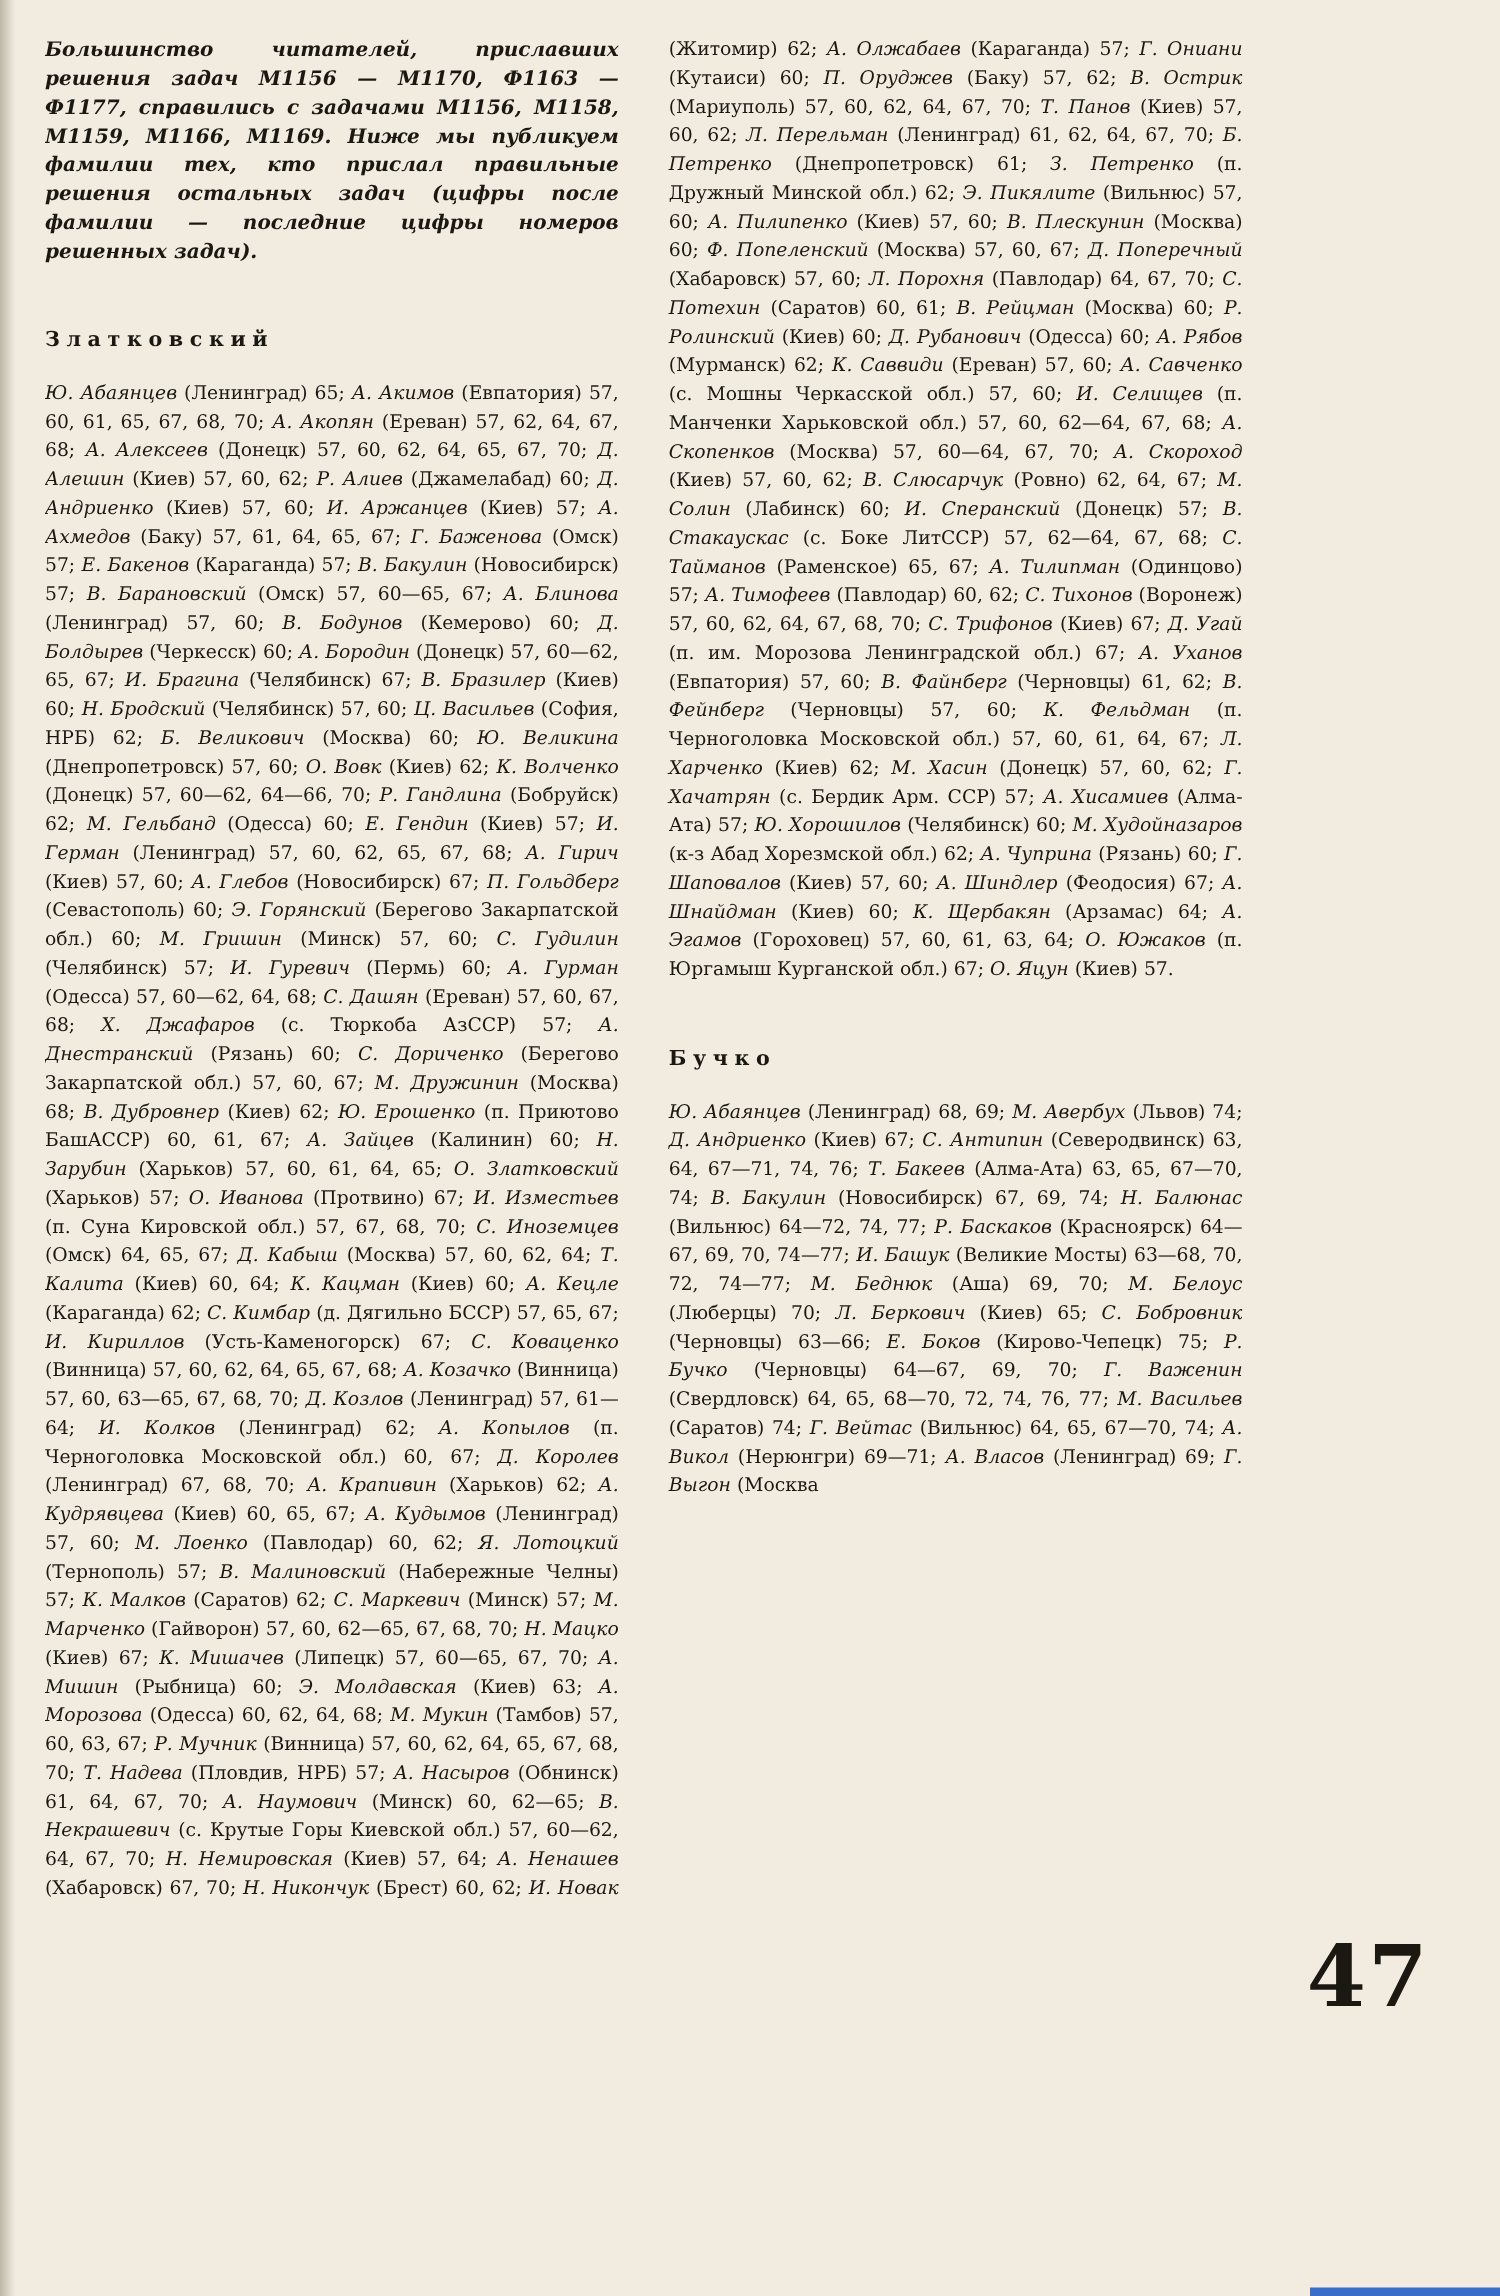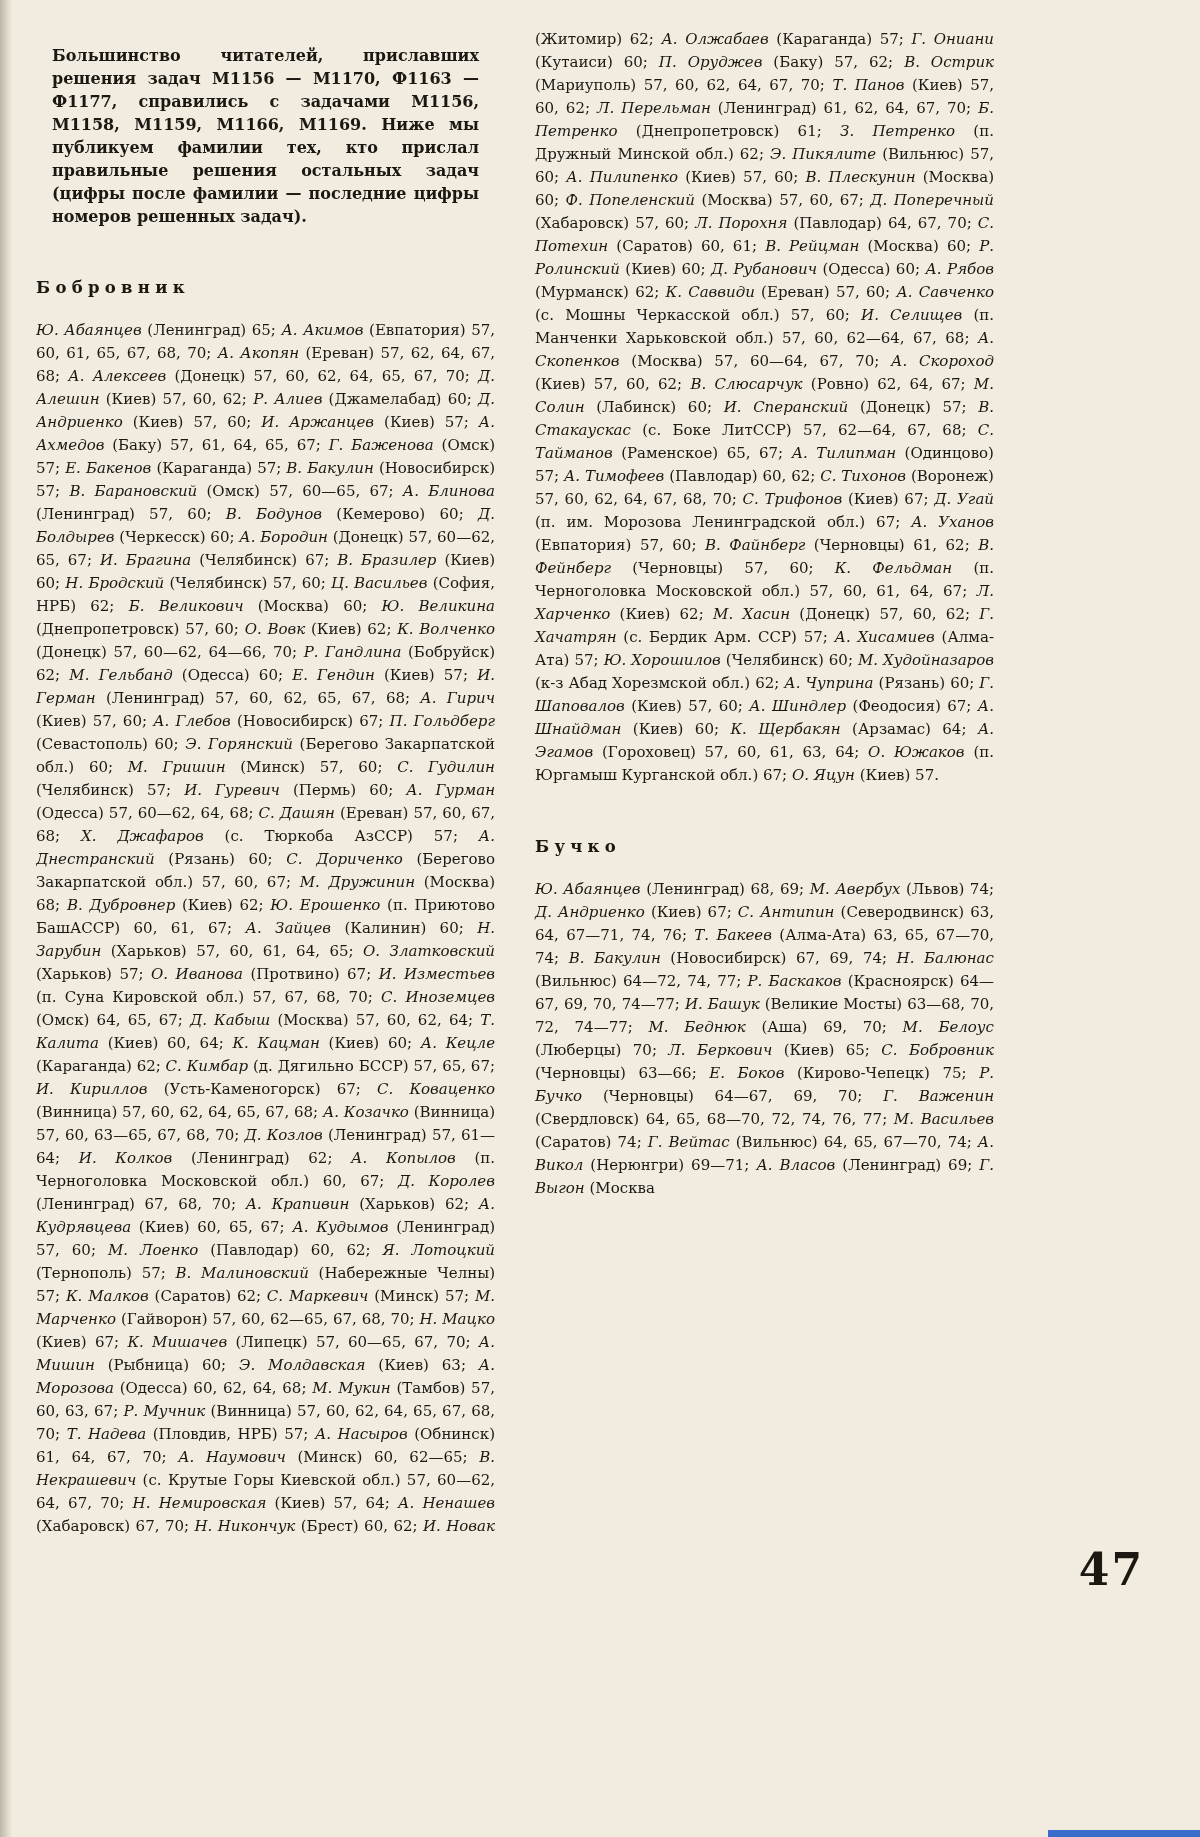--- a/index.html
+++ b/index.html
@@ -29,59 +29,59 @@
     column-fill: auto;
     overflow: hidden;
     text-align: justify;
   }
   .title {
     font-size: 20px; line-height: 26px; font-weight: bold;
     margin: 0 0 22px 0;
     text-align: justify;
   }
   .intro {
-    font-weight: bold;
+    font-style: italic; font-weight: bold;
     font-size: 16px; line-height: 23px;
-    margin: 16px;
+    margin: 0;
   }
   .section-heading {
     font-size: 16.5px; font-weight: bold;
     letter-spacing: 0.32em;
     margin: 50px 0 22px 0;
     text-align: left;
     break-inside: avoid;
   }
   .entries {
     margin: 0;
     font-size: 15px; line-height: 23px;
   }
   .entry .nm { font-style: italic; }
   .entry .nums { font-weight: normal; }
   .pagenum {
     position: absolute;
     top: 1548px; right: 56px;
-    font-size: 44px; line-height: 1;
+    font-size: 68px; line-height: 1;
     font-weight: bold;
     letter-spacing: 2px;
     text-align: right;
   }
   .bottom-rule {
     position: absolute; right: 0; bottom: 0;
     width: 152px; height: 7px;
     background: var(--rule, #3a6cc9);
   }
 </style>
 </head>
 <body>
 
 <div class="page">
   <div class="flow" id="flow">
     <p class="intro">Большинство читателей, приславших решения задач М1156 — М1170, Ф1163 — Ф1177, справились с задачами М1156, М1158, М1159, М1166, М1169. Ниже мы публикуем фамилии тех, кто прислал правильные решения остальных задач (цифры после фамилии — последние цифры номеров решенных задач).</p>
 
-  <h2 class="section-heading">Бобровник</h2>
+  <h2 class="section-heading">Златковский</h2>
       <p class="entries"><span class="entry"><i class="nm">Ю. Абаянцев</i> (Ленинград) <span class="nums">65</span>; </span><span class="entry"><i class="nm">А. Акимов</i> (Евпатория) <span class="nums">57, 60, 61, 65, 67, 68, 70</span>; </span><span class="entry"><i class="nm">А. Акопян</i> (Ереван) <span class="nums">57, 62, 64, 67, 68</span>; </span><span class="entry"><i class="nm">А. Алексеев</i> (Донецк) <span class="nums">57, 60, 62, 64, 65, 67, 70</span>; </span><span class="entry"><i class="nm">Д. Алешин</i> (Киев) <span class="nums">57, 60, 62</span>; </span><span class="entry"><i class="nm">Р. Алиев</i> (Джамелабад) <span class="nums">60</span>; </span><span class="entry"><i class="nm">Д. Андриенко</i> (Киев) <span class="nums">57, 60</span>; </span><span class="entry"><i class="nm">И. Аржанцев</i> (Киев) <span class="nums">57</span>; </span><span class="entry"><i class="nm">А. Ахмедов</i> (Баку) <span class="nums">57, 61, 64, 65, 67</span>; </span><span class="entry"><i class="nm">Г. Баженова</i> (Омск) <span class="nums">57</span>; </span><span class="entry"><i class="nm">Е. Бакенов</i> (Караганда) <span class="nums">57</span>; </span><span class="entry"><i class="nm">В. Бакулин</i> (Новосибирск) <span class="nums">57</span>; </span><span class="entry"><i class="nm">В. Барановский</i> (Омск) <span class="nums">57, 60—65, 67</span>; </span><span class="entry"><i class="nm">А. Блинова</i> (Ленинград) <span class="nums">57, 60</span>; </span><span class="entry"><i class="nm">В. Бодунов</i> (Кемерово) <span class="nums">60</span>; </span><span class="entry"><i class="nm">Д. Болдырев</i> (Черкесск) <span class="nums">60</span>; </span><span class="entry"><i class="nm">А. Бородин</i> (Донецк) <span class="nums">57, 60—62, 65, 67</span>; </span><span class="entry"><i class="nm">И. Брагина</i> (Челябинск) <span class="nums">67</span>; </span><span class="entry"><i class="nm">В. Бразилер</i> (Киев) <span class="nums">60</span>; </span><span class="entry"><i class="nm">Н. Бродский</i> (Челябинск) <span class="nums">57, 60</span>; </span><span class="entry"><i class="nm">Ц. Васильев</i> (София, НРБ) <span class="nums">62</span>; </span><span class="entry"><i class="nm">Б. Великович</i> (Москва) <span class="nums">60</span>; </span><span class="entry"><i class="nm">Ю. Великина</i> (Днепропетровск) <span class="nums">57, 60</span>; </span><span class="entry"><i class="nm">О. Вовк</i> (Киев) <span class="nums">62</span>; </span><span class="entry"><i class="nm">К. Волченко</i> (Донецк) <span class="nums">57, 60—62, 64—66, 70</span>; </span><span class="entry"><i class="nm">Р. Гандлина</i> (Бобруйск) <span class="nums">62</span>; </span><span class="entry"><i class="nm">М. Гельбанд</i> (Одесса) <span class="nums">60</span>; </span><span class="entry"><i class="nm">Е. Гендин</i> (Киев) <span class="nums">57</span>; </span><span class="entry"><i class="nm">И. Герман</i> (Ленинград) <span class="nums">57, 60, 62, 65, 67, 68</span>; </span><span class="entry"><i class="nm">А. Гирич</i> (Киев) <span class="nums">57, 60</span>; </span><span class="entry"><i class="nm">А. Глебов</i> (Новосибирск) <span class="nums">67</span>; </span><span class="entry"><i class="nm">П. Гольдберг</i> (Севастополь) <span class="nums">60</span>; </span><span class="entry"><i class="nm">Э. Горянский</i> (Берегово Закарпатской обл.) <span class="nums">60</span>; </span><span class="entry"><i class="nm">М. Гришин</i> (Минск) <span class="nums">57, 60</span>; </span><span class="entry"><i class="nm">С. Гудилин</i> (Челябинск) <span class="nums">57</span>; </span><span class="entry"><i class="nm">И. Гуревич</i> (Пермь) <span class="nums">60</span>; </span><span class="entry"><i class="nm">А. Гурман</i> (Одесса) <span class="nums">57, 60—62, 64, 68</span>; </span><span class="entry"><i class="nm">С. Дашян</i> (Ереван) <span class="nums">57, 60, 67, 68</span>; </span><span class="entry"><i class="nm">Х. Джафаров</i> (с. Тюркоба АзССР) <span class="nums">57</span>; </span><span class="entry"><i class="nm">А. Днестранский</i> (Рязань) <span class="nums">60</span>; </span><span class="entry"><i class="nm">С. Дориченко</i> (Берегово Закарпатской обл.) <span class="nums">57, 60, 67</span>; </span><span class="entry"><i class="nm">М. Дружинин</i> (Москва) <span class="nums">68</span>; </span><span class="entry"><i class="nm">В. Дубровнер</i> (Киев) <span class="nums">62</span>; </span><span class="entry"><i class="nm">Ю. Ерошенко</i> (п. Приютово БашАССР) <span class="nums">60, 61, 67</span>; </span><span class="entry"><i class="nm">А. Зайцев</i> (Калинин) <span class="nums">60</span>; </span><span class="entry"><i class="nm">Н. Зарубин</i> (Харьков) <span class="nums">57, 60, 61, 64, 65</span>; </span><span class="entry"><i class="nm">О. Златковский</i> (Харьков) <span class="nums">57</span>; </span><span class="entry"><i class="nm">О. Иванова</i> (Протвино) <span class="nums">67</span>; </span><span class="entry"><i class="nm">И. Изместьев</i> (п. Суна Кировской обл.) <span class="nums">57, 67, 68, 70</span>; </span><span class="entry"><i class="nm">С. Иноземцев</i> (Омск) <span class="nums">64, 65, 67</span>; </span><span class="entry"><i class="nm">Д. Кабыш</i> (Москва) <span class="nums">57, 60, 62, 64</span>; </span><span class="entry"><i class="nm">Т. Калита</i> (Киев) <span class="nums">60, 64</span>; </span><span class="entry"><i class="nm">К. Кацман</i> (Киев) <span class="nums">60</span>; </span><span class="entry"><i class="nm">А. Кецле</i> (Караганда) <span class="nums">62</span>; </span><span class="entry"><i class="nm">С. Кимбар</i> (д. Дягильно БССР) <span class="nums">57, 65, 67</span>; </span><span class="entry"><i class="nm">И. Кириллов</i> (Усть-Каменогорск) <span class="nums">67</span>; </span><span class="entry"><i class="nm">С. Коваценко</i> (Винница) <span class="nums">57, 60, 62, 64, 65, 67, 68</span>; </span><span class="entry"><i class="nm">А. Козачко</i> (Винница) <span class="nums">57, 60, 63—65, 67, 68, 70</span>; </span><span class="entry"><i class="nm">Д. Козлов</i> (Ленинград) <span class="nums">57, 61—64</span>; </span><span class="entry"><i class="nm">И. Колков</i> (Ленинград) <span class="nums">62</span>; </span><span class="entry"><i class="nm">А. Копылов</i> (п. Черноголовка Московской обл.) <span class="nums">60, 67</span>; </span><span class="entry"><i class="nm">Д. Королев</i> (Ленинград) <span class="nums">67, 68, 70</span>; </span><span class="entry"><i class="nm">А. Крапивин</i> (Харьков) <span class="nums">62</span>; </span><span class="entry"><i class="nm">А. Кудрявцева</i> (Киев) <span class="nums">60, 65, 67</span>; </span><span class="entry"><i class="nm">А. Кудымов</i> (Ленинград) <span class="nums">57, 60</span>; </span><span class="entry"><i class="nm">М. Лоенко</i> (Павлодар) <span class="nums">60, 62</span>; </span><span class="entry"><i class="nm">Я. Лотоцкий</i> (Тернополь) <span class="nums">57</span>; </span><span class="entry"><i class="nm">В. Малиновский</i> (Набережные Челны) <span class="nums">57</span>; </span><span class="entry"><i class="nm">К. Малков</i> (Саратов) <span class="nums">62</span>; </span><span class="entry"><i class="nm">С. Маркевич</i> (Минск) <span class="nums">57</span>; </span><span class="entry"><i class="nm">М. Марченко</i> (Гайворон) <span class="nums">57, 60, 62—65, 67, 68, 70</span>; </span><span class="entry"><i class="nm">Н. Мацко</i> (Киев) <span class="nums">67</span>; </span><span class="entry"><i class="nm">К. Мишачев</i> (Липецк) <span class="nums">57, 60—65, 67, 70</span>; </span><span class="entry"><i class="nm">А. Мишин</i> (Рыбница) <span class="nums">60</span>; </span><span class="entry"><i class="nm">Э. Молдавская</i> (Киев) <span class="nums">63</span>; </span><span class="entry"><i class="nm">А. Морозова</i> (Одесса) <span class="nums">60, 62, 64, 68</span>; </span><span class="entry"><i class="nm">М. Мукин</i> (Тамбов) <span class="nums">57, 60, 63, 67</span>; </span><span class="entry"><i class="nm">Р. Мучник</i> (Винница) <span class="nums">57, 60, 62, 64, 65, 67, 68, 70</span>; </span><span class="entry"><i class="nm">Т. Надева</i> (Пловдив, НРБ) <span class="nums">57</span>; </span><span class="entry"><i class="nm">А. Насыров</i> (Обнинск) <span class="nums">61, 64, 67, 70</span>; </span><span class="entry"><i class="nm">А. Наумович</i> (Минск) <span class="nums">60, 62—65</span>; </span><span class="entry"><i class="nm">В. Некрашевич</i> (с. Крутые Горы Киевской обл.) <span class="nums">57, 60—62, 64, 67, 70</span>; </span><span class="entry"><i class="nm">Н. Немировская</i> (Киев) <span class="nums">57, 64</span>; </span><span class="entry"><i class="nm">А. Ненашев</i> (Хабаровск) <span class="nums">67, 70</span>; </span><span class="entry"><i class="nm">Н. Никончук</i> (Брест) <span class="nums">60, 62</span>; </span><span class="entry"><i class="nm">И. Новак</i> (Житомир) <span class="nums">62</span>; </span><span class="entry"><i class="nm">А. Олжабаев</i> (Караганда) <span class="nums">57</span>; </span><span class="entry"><i class="nm">Г. Ониани</i> (Кутаиси) <span class="nums">60</span>; </span><span class="entry"><i class="nm">П. Оруджев</i> (Баку) <span class="nums">57, 62</span>; </span><span class="entry"><i class="nm">В. Острик</i> (Мариуполь) <span class="nums">57, 60, 62, 64, 67, 70</span>; </span><span class="entry"><i class="nm">Т. Панов</i> (Киев) <span class="nums">57, 60, 62</span>; </span><span class="entry"><i class="nm">Л. Перельман</i> (Ленинград) <span class="nums">61, 62, 64, 67, 70</span>; </span><span class="entry"><i class="nm">Б. Петренко</i> (Днепропетровск) <span class="nums">61</span>; </span><span class="entry"><i class="nm">З. Петренко</i> (п. Дружный Минской обл.) <span class="nums">62</span>; </span><span class="entry"><i class="nm">Э. Пикялите</i> (Вильнюс) <span class="nums">57, 60</span>; </span><span class="entry"><i class="nm">А. Пилипенко</i> (Киев) <span class="nums">57, 60</span>; </span><span class="entry"><i class="nm">В. Плескунин</i> (Москва) <span class="nums">60</span>; </span><span class="entry"><i class="nm">Ф. Попеленский</i> (Москва) <span class="nums">57, 60, 67</span>; </span><span class="entry"><i class="nm">Д. Поперечный</i> (Хабаровск) <span class="nums">57, 60</span>; </span><span class="entry"><i class="nm">Л. Порохня</i> (Павлодар) <span class="nums">64, 67, 70</span>; </span><span class="entry"><i class="nm">С. Потехин</i> (Саратов) <span class="nums">60, 61</span>; </span><span class="entry"><i class="nm">В. Рейцман</i> (Москва) <span class="nums">60</span>; </span><span class="entry"><i class="nm">Р. Ролинский</i> (Киев) <span class="nums">60</span>; </span><span class="entry"><i class="nm">Д. Рубанович</i> (Одесса) <span class="nums">60</span>; </span><span class="entry"><i class="nm">А. Рябов</i> (Мурманск) <span class="nums">62</span>; </span><span class="entry"><i class="nm">К. Саввиди</i> (Ереван) <span class="nums">57, 60</span>; </span><span class="entry"><i class="nm">А. Савченко</i> (с. Мошны Черкасской обл.) <span class="nums">57, 60</span>; </span><span class="entry"><i class="nm">И. Селищев</i> (п. Манченки Харьковской обл.) <span class="nums">57, 60, 62—64, 67, 68</span>; </span><span class="entry"><i class="nm">А. Скопенков</i> (Москва) <span class="nums">57, 60—64, 67, 70</span>; </span><span class="entry"><i class="nm">А. Скороход</i> (Киев) <span class="nums">57, 60, 62</span>; </span><span class="entry"><i class="nm">В. Слюсарчук</i> (Ровно) <span class="nums">62, 64, 67</span>; </span><span class="entry"><i class="nm">М. Солин</i> (Лабинск) <span class="nums">60</span>; </span><span class="entry"><i class="nm">И. Сперанский</i> (Донецк) <span class="nums">57</span>; </span><span class="entry"><i class="nm">В. Стакаускас</i> (с. Боке ЛитССР) <span class="nums">57, 62—64, 67, 68</span>; </span><span class="entry"><i class="nm">С. Тайманов</i> (Раменское) <span class="nums">65, 67</span>; </span><span class="entry"><i class="nm">А. Тилипман</i> (Одинцово) <span class="nums">57</span>; </span><span class="entry"><i class="nm">А. Тимофеев</i> (Павлодар) <span class="nums">60, 62</span>; </span><span class="entry"><i class="nm">С. Тихонов</i> (Воронеж) <span class="nums">57, 60, 62, 64, 67, 68, 70</span>; </span><span class="entry"><i class="nm">С. Трифонов</i> (Киев) <span class="nums">67</span>; </span><span class="entry"><i class="nm">Д. Угай</i> (п. им. Морозова Ленинградской обл.) <span class="nums">67</span>; </span><span class="entry"><i class="nm">А. Уханов</i> (Евпатория) <span class="nums">57, 60</span>; </span><span class="entry"><i class="nm">В. Файнберг</i> (Черновцы) <span class="nums">61, 62</span>; </span><span class="entry"><i class="nm">В. Фейнберг</i> (Черновцы) <span class="nums">57, 60</span>; </span><span class="entry"><i class="nm">К. Фельдман</i> (п. Черноголовка Московской обл.) <span class="nums">57, 60, 61, 64, 67</span>; </span><span class="entry"><i class="nm">Л. Харченко</i> (Киев) <span class="nums">62</span>; </span><span class="entry"><i class="nm">М. Хасин</i> (Донецк) <span class="nums">57, 60, 62</span>; </span><span class="entry"><i class="nm">Г. Хачатрян</i> (с. Бердик Арм. ССР) <span class="nums">57</span>; </span><span class="entry"><i class="nm">А. Хисамиев</i> (Алма-Ата) <span class="nums">57</span>; </span><span class="entry"><i class="nm">Ю. Хорошилов</i> (Челябинск) <span class="nums">60</span>; </span><span class="entry"><i class="nm">М. Худойназаров</i> (к-з Абад Хорезмской обл.) <span class="nums">62</span>; </span><span class="entry"><i class="nm">А. Чуприна</i> (Рязань) <span class="nums">60</span>; </span><span class="entry"><i class="nm">Г. Шаповалов</i> (Киев) <span class="nums">57, 60</span>; </span><span class="entry"><i class="nm">А. Шиндлер</i> (Феодосия) <span class="nums">67</span>; </span><span class="entry"><i class="nm">А. Шнайдман</i> (Киев) <span class="nums">60</span>; </span><span class="entry"><i class="nm">К. Щербакян</i> (Арзамас) <span class="nums">64</span>; </span><span class="entry"><i class="nm">А. Эгамов</i> (Гороховец) <span class="nums">57, 60, 61, 63, 64</span>; </span><span class="entry"><i class="nm">О. Южаков</i> (п. Юргамыш Курганской обл.) <span class="nums">67</span>; </span><span class="entry"><i class="nm">О. Яцун</i> (Киев) <span class="nums">57</span>.</span></p>
       <h2 class="section-heading">Бучко</h2>
       <p class="entries"><span class="entry"><i class="nm">Ю. Абаянцев</i> (Ленинград) <span class="nums">68, 69</span>; </span><span class="entry"><i class="nm">М. Авербух</i> (Львов) <span class="nums">74</span>; </span><span class="entry"><i class="nm">Д. Андриенко</i> (Киев) <span class="nums">67</span>; </span><span class="entry"><i class="nm">С. Антипин</i> (Северодвинск) <span class="nums">63, 64, 67—71, 74, 76</span>; </span><span class="entry"><i class="nm">Т. Бакеев</i> (Алма-Ата) <span class="nums">63, 65, 67—70, 74</span>; </span><span class="entry"><i class="nm">В. Бакулин</i> (Новосибирск) <span class="nums">67, 69, 74</span>; </span><span class="entry"><i class="nm">Н. Балюнас</i> (Вильнюс) <span class="nums">64—72, 74, 77</span>; </span><span class="entry"><i class="nm">Р. Баскаков</i> (Красноярск) <span class="nums">64—67, 69, 70, 74—77</span>; </span><span class="entry"><i class="nm">И. Башук</i> (Великие Мосты) <span class="nums">63—68, 70, 72, 74—77</span>; </span><span class="entry"><i class="nm">М. Беднюк</i> (Аша) <span class="nums">69, 70</span>; </span><span class="entry"><i class="nm">М. Белоус</i> (Люберцы) <span class="nums">70</span>; </span><span class="entry"><i class="nm">Л. Беркович</i> (Киев) <span class="nums">65</span>; </span><span class="entry"><i class="nm">С. Бобровник</i> (Черновцы) <span class="nums">63—66</span>; </span><span class="entry"><i class="nm">Е. Боков</i> (Кирово-Чепецк) <span class="nums">75</span>; </span><span class="entry"><i class="nm">Р. Бучко</i> (Черновцы) <span class="nums">64—67, 69, 70</span>; </span><span class="entry"><i class="nm">Г. Важенин</i> (Свердловск) <span class="nums">64, 65, 68—70, 72, 74, 76, 77</span>; </span><span class="entry"><i class="nm">М. Васильев</i> (Саратов) <span class="nums">74</span>; </span><span class="entry"><i class="nm">Г. Вейтас</i> (Вильнюс) <span class="nums">64, 65, 67—70, 74</span>; </span><span class="entry"><i class="nm">А. Викол</i> (Нерюнгри) <span class="nums">69—71</span>; </span><span class="entry"><i class="nm">А. Власов</i> (Ленинград) <span class="nums">69</span>; </span><span class="entry"><i class="nm">Г. Выгон</i> (Москва</span></p>
     </div>
   <div class="pagenum">47</div>
   <div class="bottom-rule"></div>
   <div class="gutter-shadow"></div>
 </div>
 
 </body></html>

